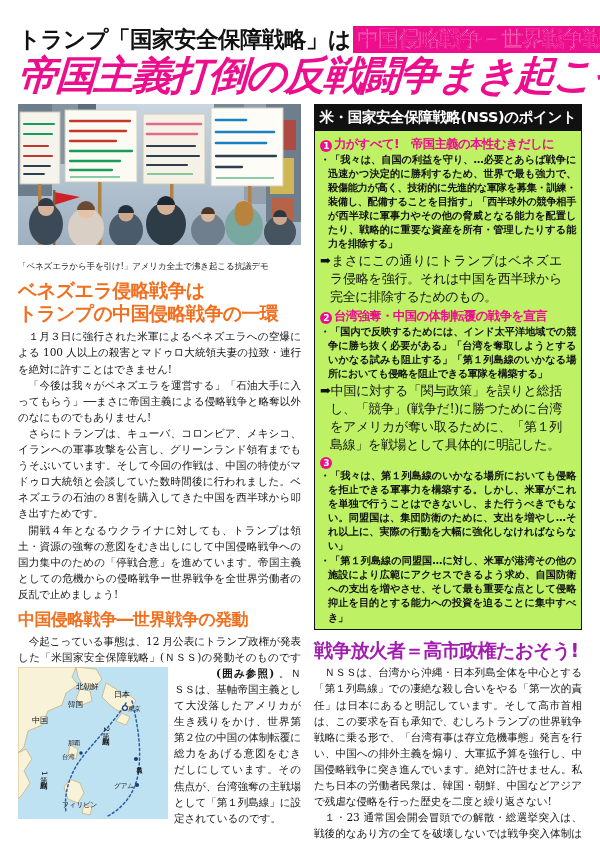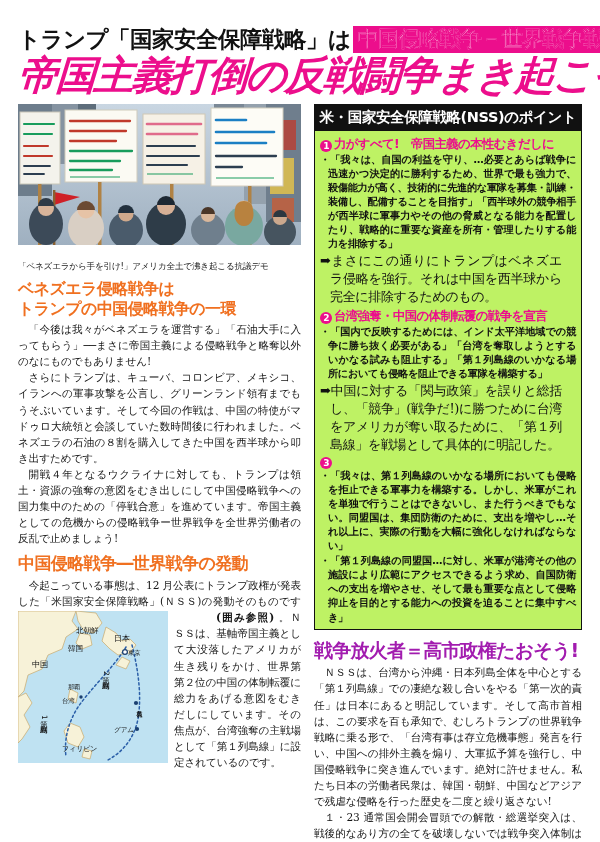--- a/index.html
+++ b/index.html
@@ -55,21 +55,21 @@
     background:linear-gradient(#b9c6d2,#98a6b4);
   }
   .photo svg{display:block;}
   .photo-caption{
     font-size:8.6px;color:#1a1a1a;margin-top:16px;line-height:1.25;
     letter-spacing:-0.2px;
   }
 
   
   .h-orange{
-    color:#f07020;font-weight:bold;font-size:16px;
+    color:#f07020;font-weight:bold;font-size:19px;
     line-height:1.22;margin:7px 0 3px 0;letter-spacing:-0.6px;
   }
   .h-orange.small{font-size:17px;}
   .h-orange-r{
     color:#a21caf;font-weight:bold;font-size:19px;
     line-height:1.2;margin:9px 0 3px 0;letter-spacing:-0.8px;
   }
 
   
   .body-txt{
@@ -242,20 +242,21 @@
         </svg>
       </div>
       <div class="photo-caption">「ベネズエラから手を引け!」アメリカ全土で沸き起こる抗議デモ</div>
 
       <div class="h-orange">
         <span>ベネズエラ侵略戦争は</span><br>
         <span>トランプの中国侵略戦争の一環</span>
       </div>
 
       <div class="body-txt">
+        <p>１月３日に強行された米軍によるベネズエラへの空爆による 100 人以上の殺害とマドゥロ大統領夫妻の拉致・連行を絶対に許すことはできません!</p>
         <p>「今後は我々がベネズエラを運営する」「石油大手に入ってもらう」──まさに帝国主義による侵略戦争と略奪以外のなにものでもありません!</p>
         <p>さらにトランプは、キューバ、コロンビア、メキシコ、イランへの軍事攻撃を公言し、グリーンランド領有までもうそぶいています。そして今回の作戦は、中国の特使がマドゥロ大統領と会談していた数時間後に行われました。ベネズエラの石油の８割を購入してきた中国を西半球から叩き出すためです。</p>
         <p>開戦４年となるウクライナに対しても、トランプは領土・資源の強奪の意図をむき出しにして中国侵略戦争への国力集中のための「停戦合意」を進めています。帝国主義としての危機からの侵略戦争ー世界戦争を全世界労働者の反乱で止めましょう!</p>
       </div>
 
       <div class="h-orange small">中国侵略戦争―世界戦争の発動</div>
 
       <div class="body-txt">
         <p class="noind">
           <span style="display:inline-block;width:1em;"></span><span>今起こっている事態は、12 月公表にトランプ政権が発表した「米国家安全保障戦略」(ＮＳＳ)の発動そのものです</span><b>(囲み参照)</b>

